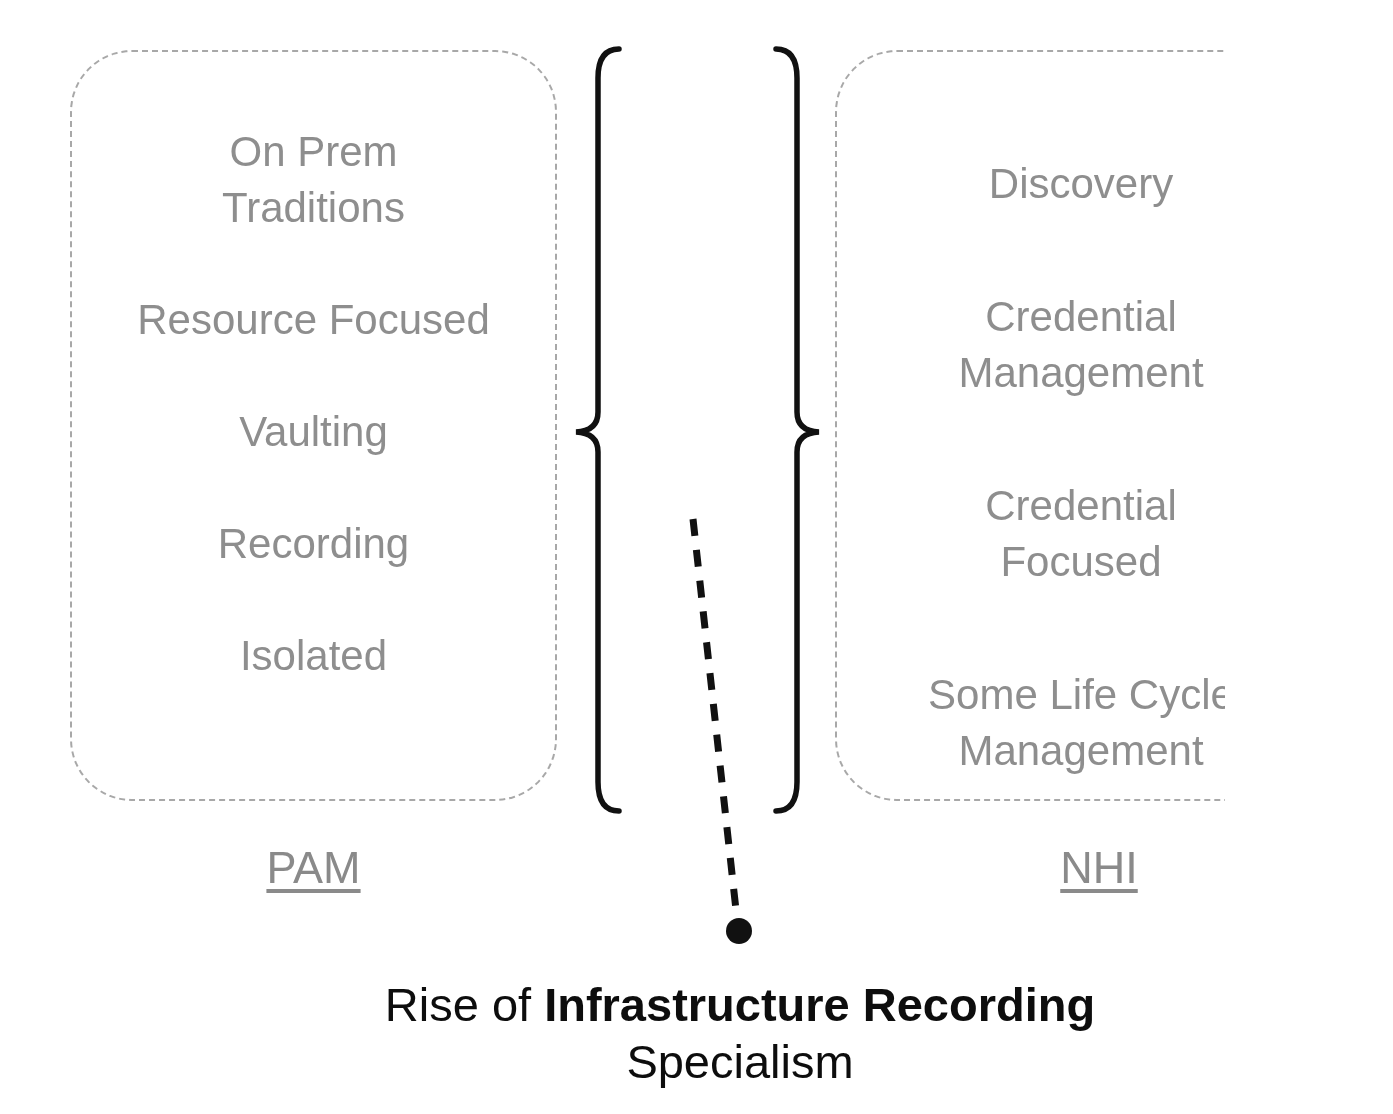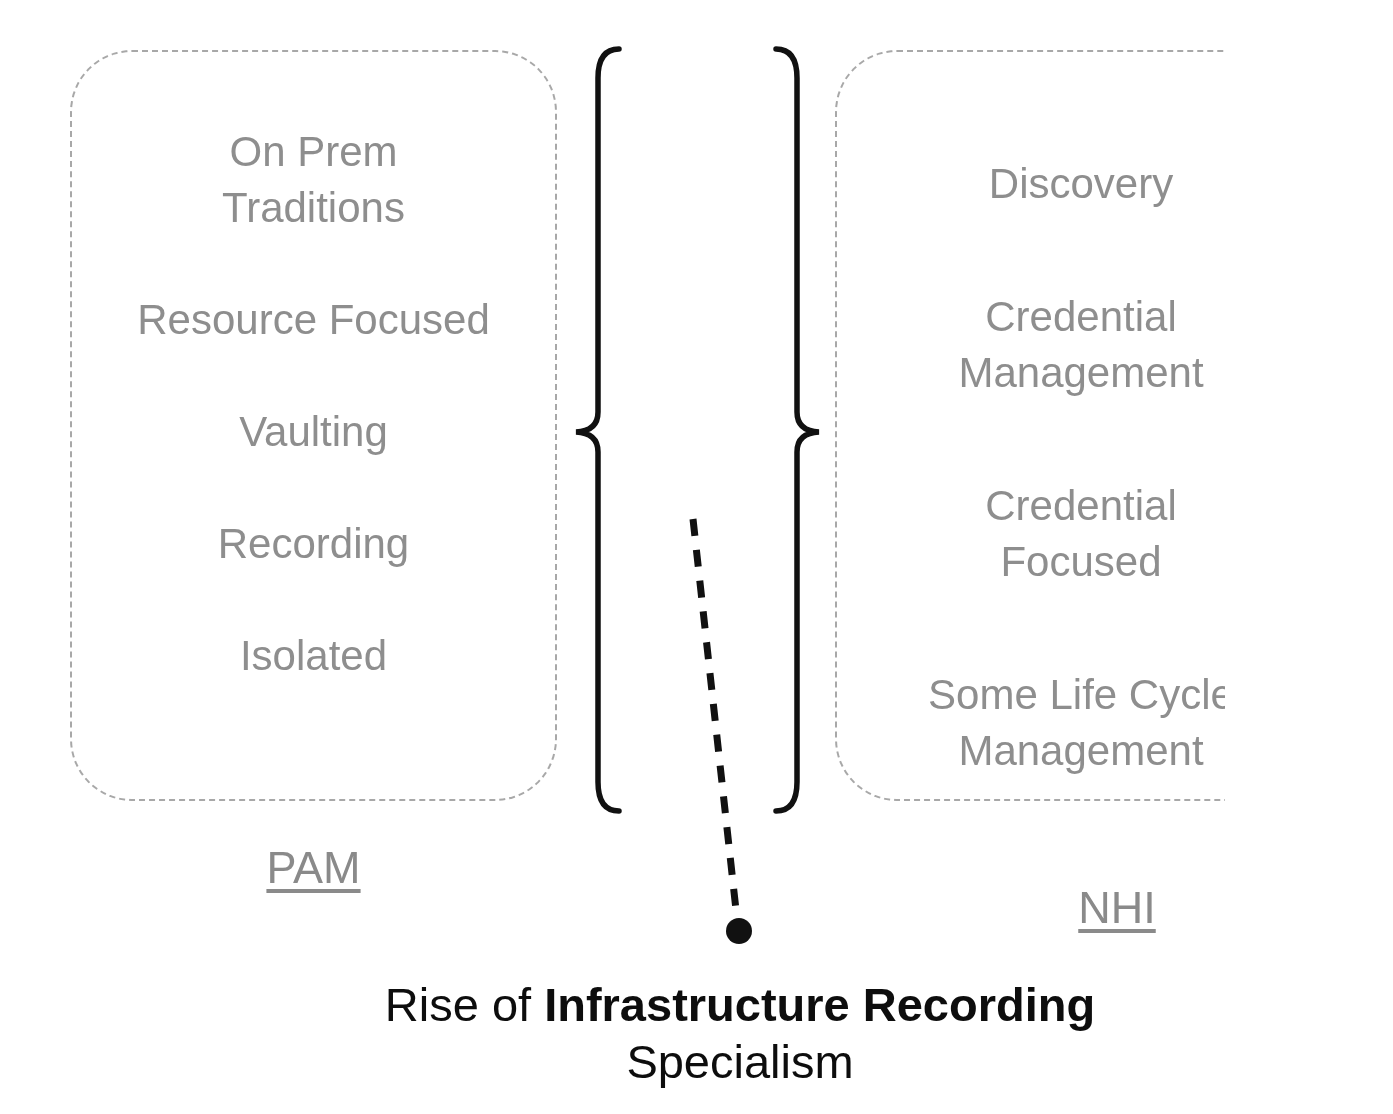--- a/index.html
+++ b/index.html
@@ -35,21 +35,21 @@
     position: absolute;
     top: 842px;
     text-align: center;
     font-size: 45px;
     line-height: 52px;
     color: #8a8a8a;
     text-decoration: underline;
     text-underline-offset: 6px;
   }
   .pam-label { left: 70px;  width: 487px; }
-  .nhi-label { left: 871px; width: 492px; margin-top: 40px; }
+  .nhi-label { left: 853px; width: 492px; }
   .overlay-svg {
     position: absolute;
     left: 0; top: 0;
     width: 1393px;
     height: 1114px;
     pointer-events: none;
   }
   .caption {
     position: absolute;
     left: 340px;

